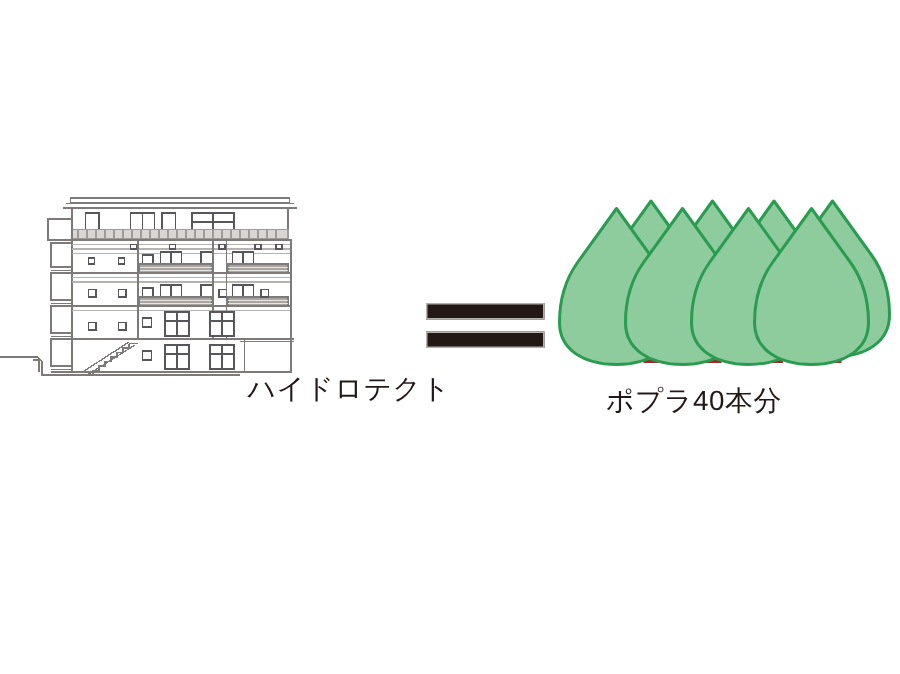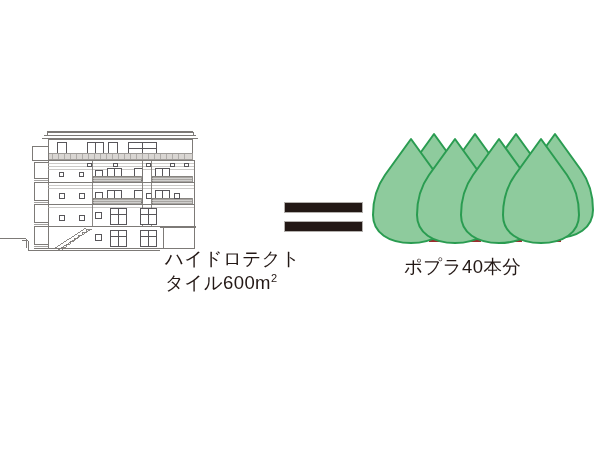--- a/index.html
+++ b/index.html
@@ -311,18 +311,17 @@
         <use href="#poplar" x="499" y="197"></use>
       </g>
       <g>
         <use href="#poplar" x="541" y="197"></use>
       </g>
     </g>
   </svg>
 
   <div class="label" id="building-label">
     <span class="l1">ハイドロテクト</span>
-    <span class="l2"><span>タイル600</span><span>m</span><span class="sup">2</span></span>
   </div>
 
   <div class="label" id="trees-label">ポプラ40本分</div>
 
 </div>
 
 </body></html>

